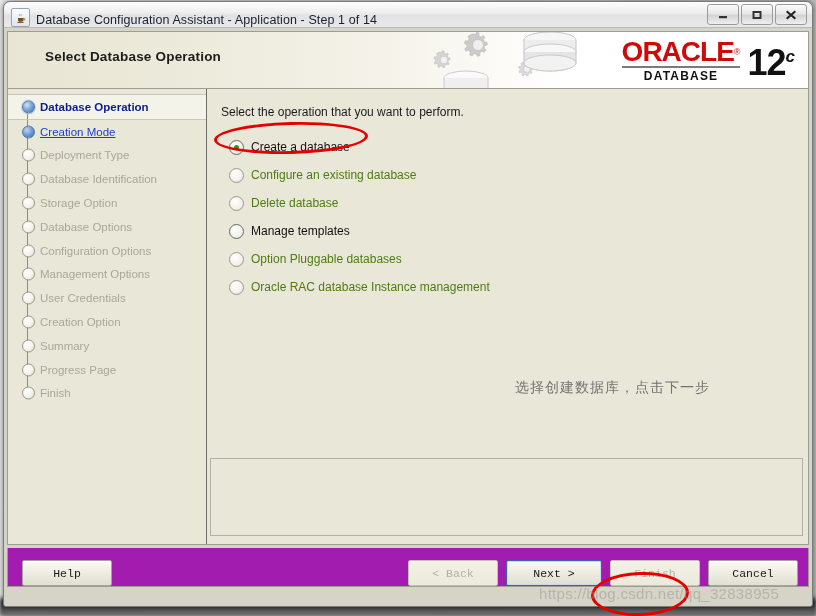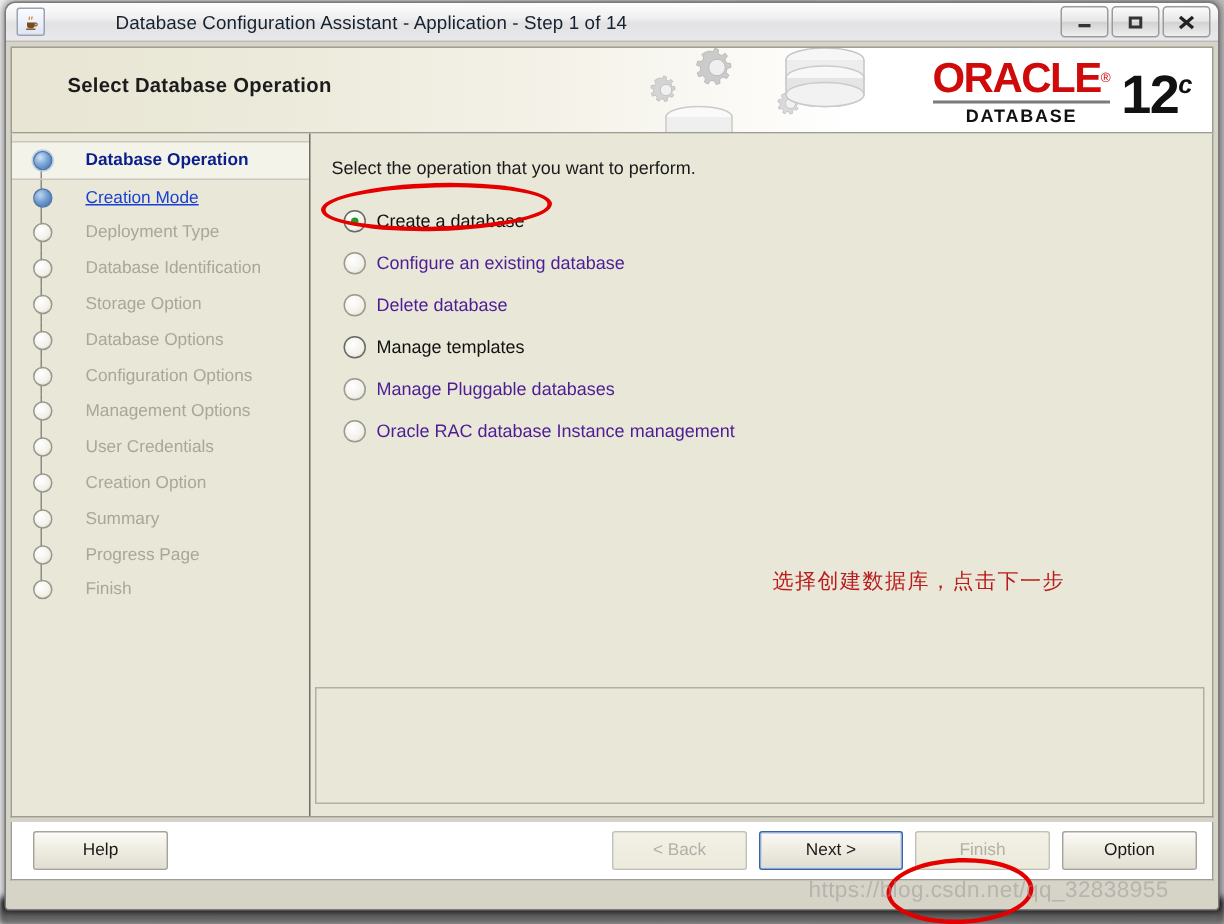--- a/index.html
+++ b/index.html
@@ -38,21 +38,21 @@
     border-radius:7px 7px 3px 3px;
     background:#d6d3c7;
     box-shadow:0 0 6px rgba(0,0,0,.55);
     overflow:hidden;
   }
   .titlebar{
     position:relative;height:25px;
     background:linear-gradient(180deg,#fdfdfd 0%,#f0f0f0 40%,#e2e2e4 55%,#e9e9ec 100%);
     border-bottom:1px solid #b9b9b9;
     border-radius:6px 6px 0 0;
-    display:flex;align-items:center;gap:41px;
+    display:flex;align-items:flex-end;
   }
   .tb-icon{
     width:17px;height:17px;margin-left:7px;margin-right:6px;flex:0 0 auto;
     border:1px solid #9aa3b5;border-radius:2px;
     background:linear-gradient(180deg,#fafcff 0%,#dfe6f2 100%);
     display:flex;align-items:center;justify-content:center;
   }
   .tb-title{
     font-size:12.5px;color:#16212e;white-space:nowrap;letter-spacing:.1px;
   }
@@ -126,58 +126,58 @@
   .step.done .bullet{
     border:1px solid #5579a8;
     background:radial-gradient(circle at 35% 32%,#bdd6f2 0%,#6e9ad0 50%,#3a6ba6 100%);
   }
   .step .connector{
     position:absolute;left:19px;top:0;width:1px;height:100%;background:#8e8c82;z-index:1;
   }
   .step:first-child .connector{top:50%;height:50%;}
   .step:last-child .connector{height:50%;}
   .step .label{
-    margin-left:31px;font-size:11.5px;color:#a9a79a;white-space:nowrap;
+    margin-left:14px;font-size:11.5px;color:#a9a79a;white-space:nowrap;
   }
   .step.active .label{color:#0a1f8c;font-weight:bold;}
   .step.done .label{color:#1a3fd0;text-decoration:underline;}
   .step.active{
     background:#f4f3ea;border-top:1px solid #c9c7ba;border-bottom:1px solid #c9c7ba;
   }
 
   .main{flex:1;position:relative;padding:16px 0 0 14px;}
   .prompt{font-size:12px;color:#1b1b1b;margin-bottom:14px;}
   .radio-row{display:flex;align-items:center;height:28px;margin-left:8px;}
   .radio{
     width:13px;height:13px;border-radius:50%;flex:0 0 auto;
     border:1px solid #9c9a90;
     background:radial-gradient(circle at 38% 33%,#ffffff 0%,#f2f1ea 60%,#d8d6c9 100%);
     display:flex;align-items:center;justify-content:center;margin-right:7px;
   }
   .radio.enabled{border-color:#6a6a62;}
   .radio .dot{width:5px;height:5px;border-radius:50%;background:#1f9b1f;}
-  .radio-label{font-size:12px;color:#4c1d95;white-space:nowrap;}
+  .radio-label{font-size:12px;color:#4d7c0f;white-space:nowrap;}
   .radio-label.enabled{color:#111;}
 
   .annotation{
     position:absolute;left:308px;top:290px;
     font-family:Liberation Sans, sans-serif;
-    font-size:14px;color:#b91c1c;letter-spacing:1px;white-space:nowrap;
+    font-size:14px;color:#737373;letter-spacing:1px;white-space:nowrap;
   }
 
   .msgpanel{
     position:absolute;left:3px;right:5px;bottom:8px;height:76px;
     border:1px solid #b2b0a4;background:#e9e7d8;
   }
 
   
   .footer{
     position:relative;margin:3px 3px 0 3px;height:38px;
-    background:#ffffff;border:1px solid #9d9d93;border-top:none;
-    display:flex;align-items:center;
+    background:#a21caf;border:1px solid #9d9d93;border-top:none;
+    display:flex;align-items:flex-end;font-family:Liberation Mono, monospace;
   }
   .btn{
     height:24px;min-width:66px;padding:0 11px;
     border:1px solid #a6a49a;border-radius:2px;
     background:linear-gradient(180deg,#fbfaf5 0%,#eeece0 52%,#e1dfd2 100%);
     font-size:11.5px;color:#1a1a1a;
     display:flex;align-items:center;justify-content:center;
     box-shadow:inset 0 1px 0 #fff;
   }
   .btn.disabled{color:#b2b0a4;border-color:#c3c1b5;
@@ -383,21 +383,21 @@
           <span class="radio-label">Delete database</span>
         </div>
 
         <div class="radio-row">
           <span class="radio enabled"></span>
           <span class="radio-label enabled">Manage templates</span>
         </div>
 
         <div class="radio-row">
           <span class="radio"></span>
-          <span class="radio-label">Manage Pluggable databases</span>
+          <span class="radio-label">Option Pluggable databases</span>
         </div>
 
         <div class="radio-row">
           <span class="radio"></span>
           <span class="radio-label">Oracle RAC database Instance management</span>
         </div>
 
         <div class="annotation">选择创建数据库，点击下一步</div>
 
         <div class="msgpanel"></div>
@@ -412,21 +412,21 @@
         <div class="btn disabled">
           <span>&lt; Back</span>
         </div>
         <div class="btn default">
           <span>Next &gt;</span>
         </div>
         <div class="btn disabled">
           <span>Finish</span>
         </div>
         <div class="btn">
-          <span>Option</span>
+          <span>Cancel</span>
         </div>
       </div>
     </div>
   </div>
 
   <div class="ell ell1"></div>
   <div class="ell ell2"></div>
 
   <div class="watermark">https://blog.csdn.net/qq_32838955</div>
 

